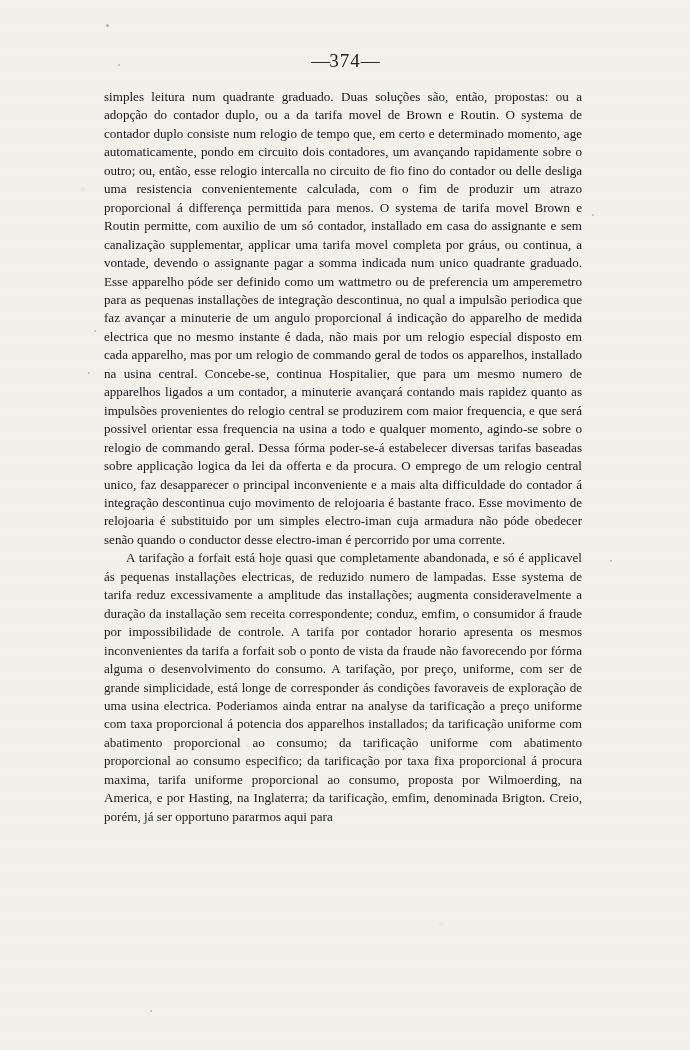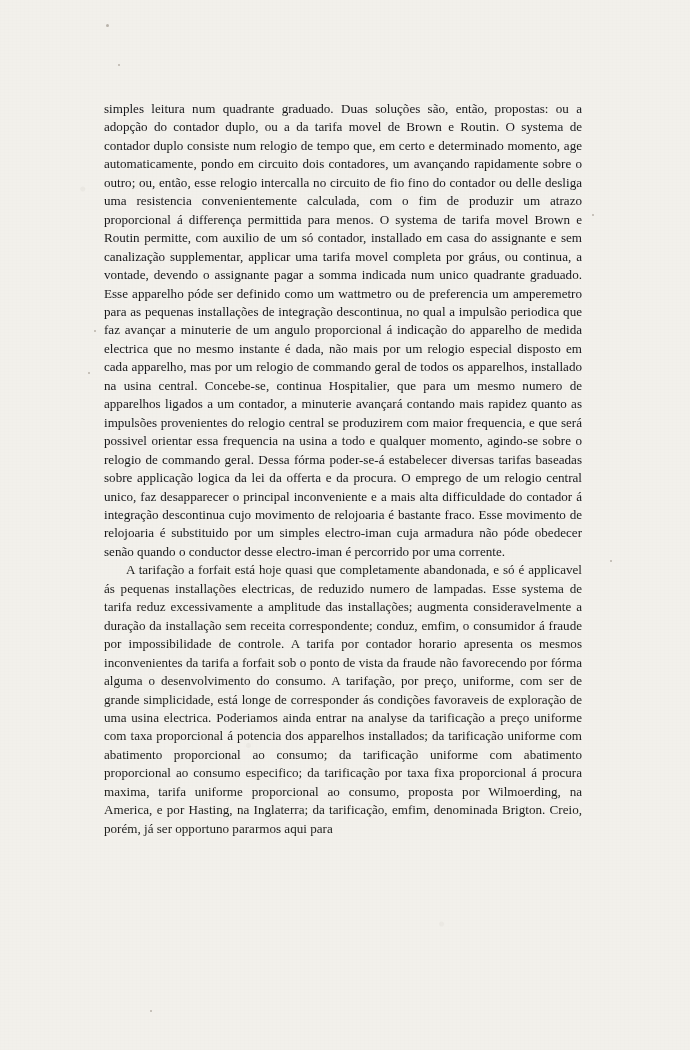--- a/index.html
+++ b/index.html
@@ -48,21 +48,21 @@
     text-align: center;
     font-size: 19px;
     letter-spacing: 1px;
     color: #20201e;
   }
   .folio .dash {
     letter-spacing: -1px;
   }
   .body-text {
     position: absolute;
-    top: 100px;
+    top: 88px;
     left: 104px;
     width: 478px;
     font-size: 13.1px;
     line-height: 18.45px;
     text-align: justify;
     color: #1c1c1a;
     hyphens: manual;
   }
   .body-text p {
     margin: 0;
@@ -83,19 +83,22 @@
   <div class="scan-noise"></div>
 
   <div class="speck" style="left:106px; top:24px; width:3px; height:3px;"></div>
   <div class="speck" style="left:118px; top:64px; width:2px; height:2px;"></div>
   <div class="speck" style="left:94px; top:330px; width:2px; height:2px;"></div>
   <div class="speck" style="left:88px; top:372px; width:2px; height:2px;"></div>
   <div class="speck" style="left:592px; top:214px; width:2px; height:2px;"></div>
   <div class="speck" style="left:610px; top:560px; width:2px; height:2px;"></div>
   <div class="speck" style="left:150px; top:1010px; width:2px; height:2px;"></div>
 
+  <div class="folio">
+    <span class="dash">—</span><span>374</span><span class="dash">—</span>
+  </div>
 
   <div class="body-text">
     <p>simples leitura num quadrante graduado. Duas soluções são, então, propostas: ou a adopção do contador duplo, ou a da tarifa movel de Brown e Routin. O systema de contador duplo consiste num relogio de tempo que, em certo e determinado momento, age automaticamente, pondo em circuito dois contadores, um avançando rapidamente sobre o outro; ou, então, esse relogio intercalla no circuito de fio fino do contador ou delle desliga uma resistencia convenientemente calculada, com o fim de produzir um atrazo proporcional á differença permittida para menos. O systema de tarifa movel Brown e Routin permitte, com auxilio de um só contador, installado em casa do assignante e sem canalização supplementar, applicar uma tarifa movel completa por gráus, ou continua, a vontade, devendo o assignante pagar a somma indicada num unico quadrante graduado. Esse apparelho póde ser definido como um wattmetro ou de preferencia um amperemetro para as pequenas installações de integração descontinua, no qual a impulsão periodica que faz avançar a minuterie de um angulo proporcional á indicação do apparelho de medida electrica que no mesmo instante é dada, não mais por um relogio especial disposto em cada apparelho, mas por um relogio de commando geral de todos os apparelhos, installado na usina central. Concebe-se, continua Hospitalier, que para um mesmo numero de apparelhos ligados a um contador, a minuterie avançará contando mais rapidez quanto as impulsões provenientes do relogio central se produzirem com maior frequencia, e que será possivel orientar essa frequencia na usina a todo e qualquer momento, agindo-se sobre o relogio de commando geral. Dessa fórma poder-se-á estabelecer diversas tarifas baseadas sobre applicação logica da lei da offerta e da procura. O emprego de um relogio central unico, faz desapparecer o principal inconveniente e a mais alta difficuldade do contador á integração descontinua cujo movimento de relojoaria é bastante fraco. Esse movimento de relojoaria é substituido por um simples electro-iman cuja armadura não póde obedecer senão quando o conductor desse electro-iman é percorrido por uma corrente.</p>
     <p class="indent">A tarifação a forfait está hoje quasi que completamente abandonada, e só é applicavel ás pequenas installações electricas, de reduzido numero de lampadas. Esse systema de tarifa reduz excessivamente a amplitude das installações; augmenta consideravelmente a duração da installação sem receita correspondente; conduz, emfim, o consumidor á fraude por impossibilidade de controle. A tarifa por contador horario apresenta os mesmos inconvenientes da tarifa a forfait sob o ponto de vista da fraude não favorecendo por fórma alguma o desenvolvimento do consumo. A tarifação, por preço, uniforme, com ser de grande simplicidade, está longe de corresponder ás condições favoraveis de exploração de uma usina electrica. Poderiamos ainda entrar na analyse da tarificação a preço uniforme com taxa proporcional á potencia dos apparelhos installados; da tarificação uniforme com abatimento proporcional ao consumo; da tarificação uniforme com abatimento proporcional ao consumo especifico; da tarificação por taxa fixa proporcional á procura maxima, tarifa uniforme proporcional ao consumo, proposta por Wilmoerding, na America, e por Hasting, na Inglaterra; da tarificação, emfim, denominada Brigton. Creio, porém, já ser opportuno pararmos aqui para</p>
   </div>
 
 </div>
 
 </body></html>

